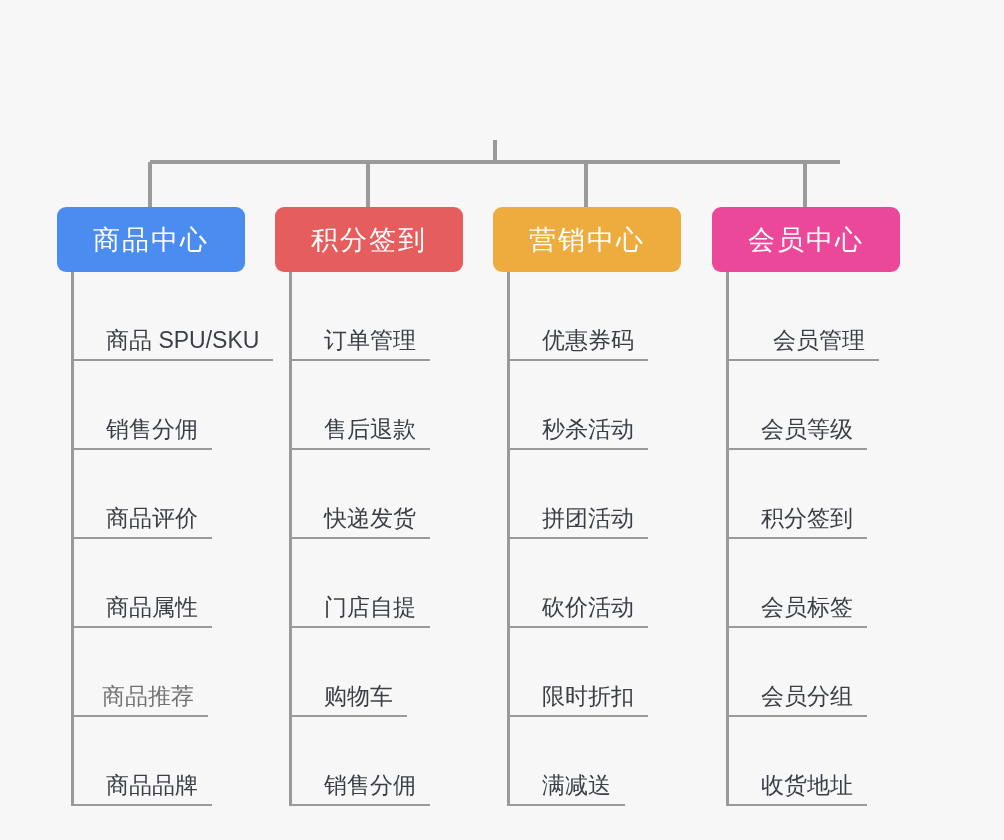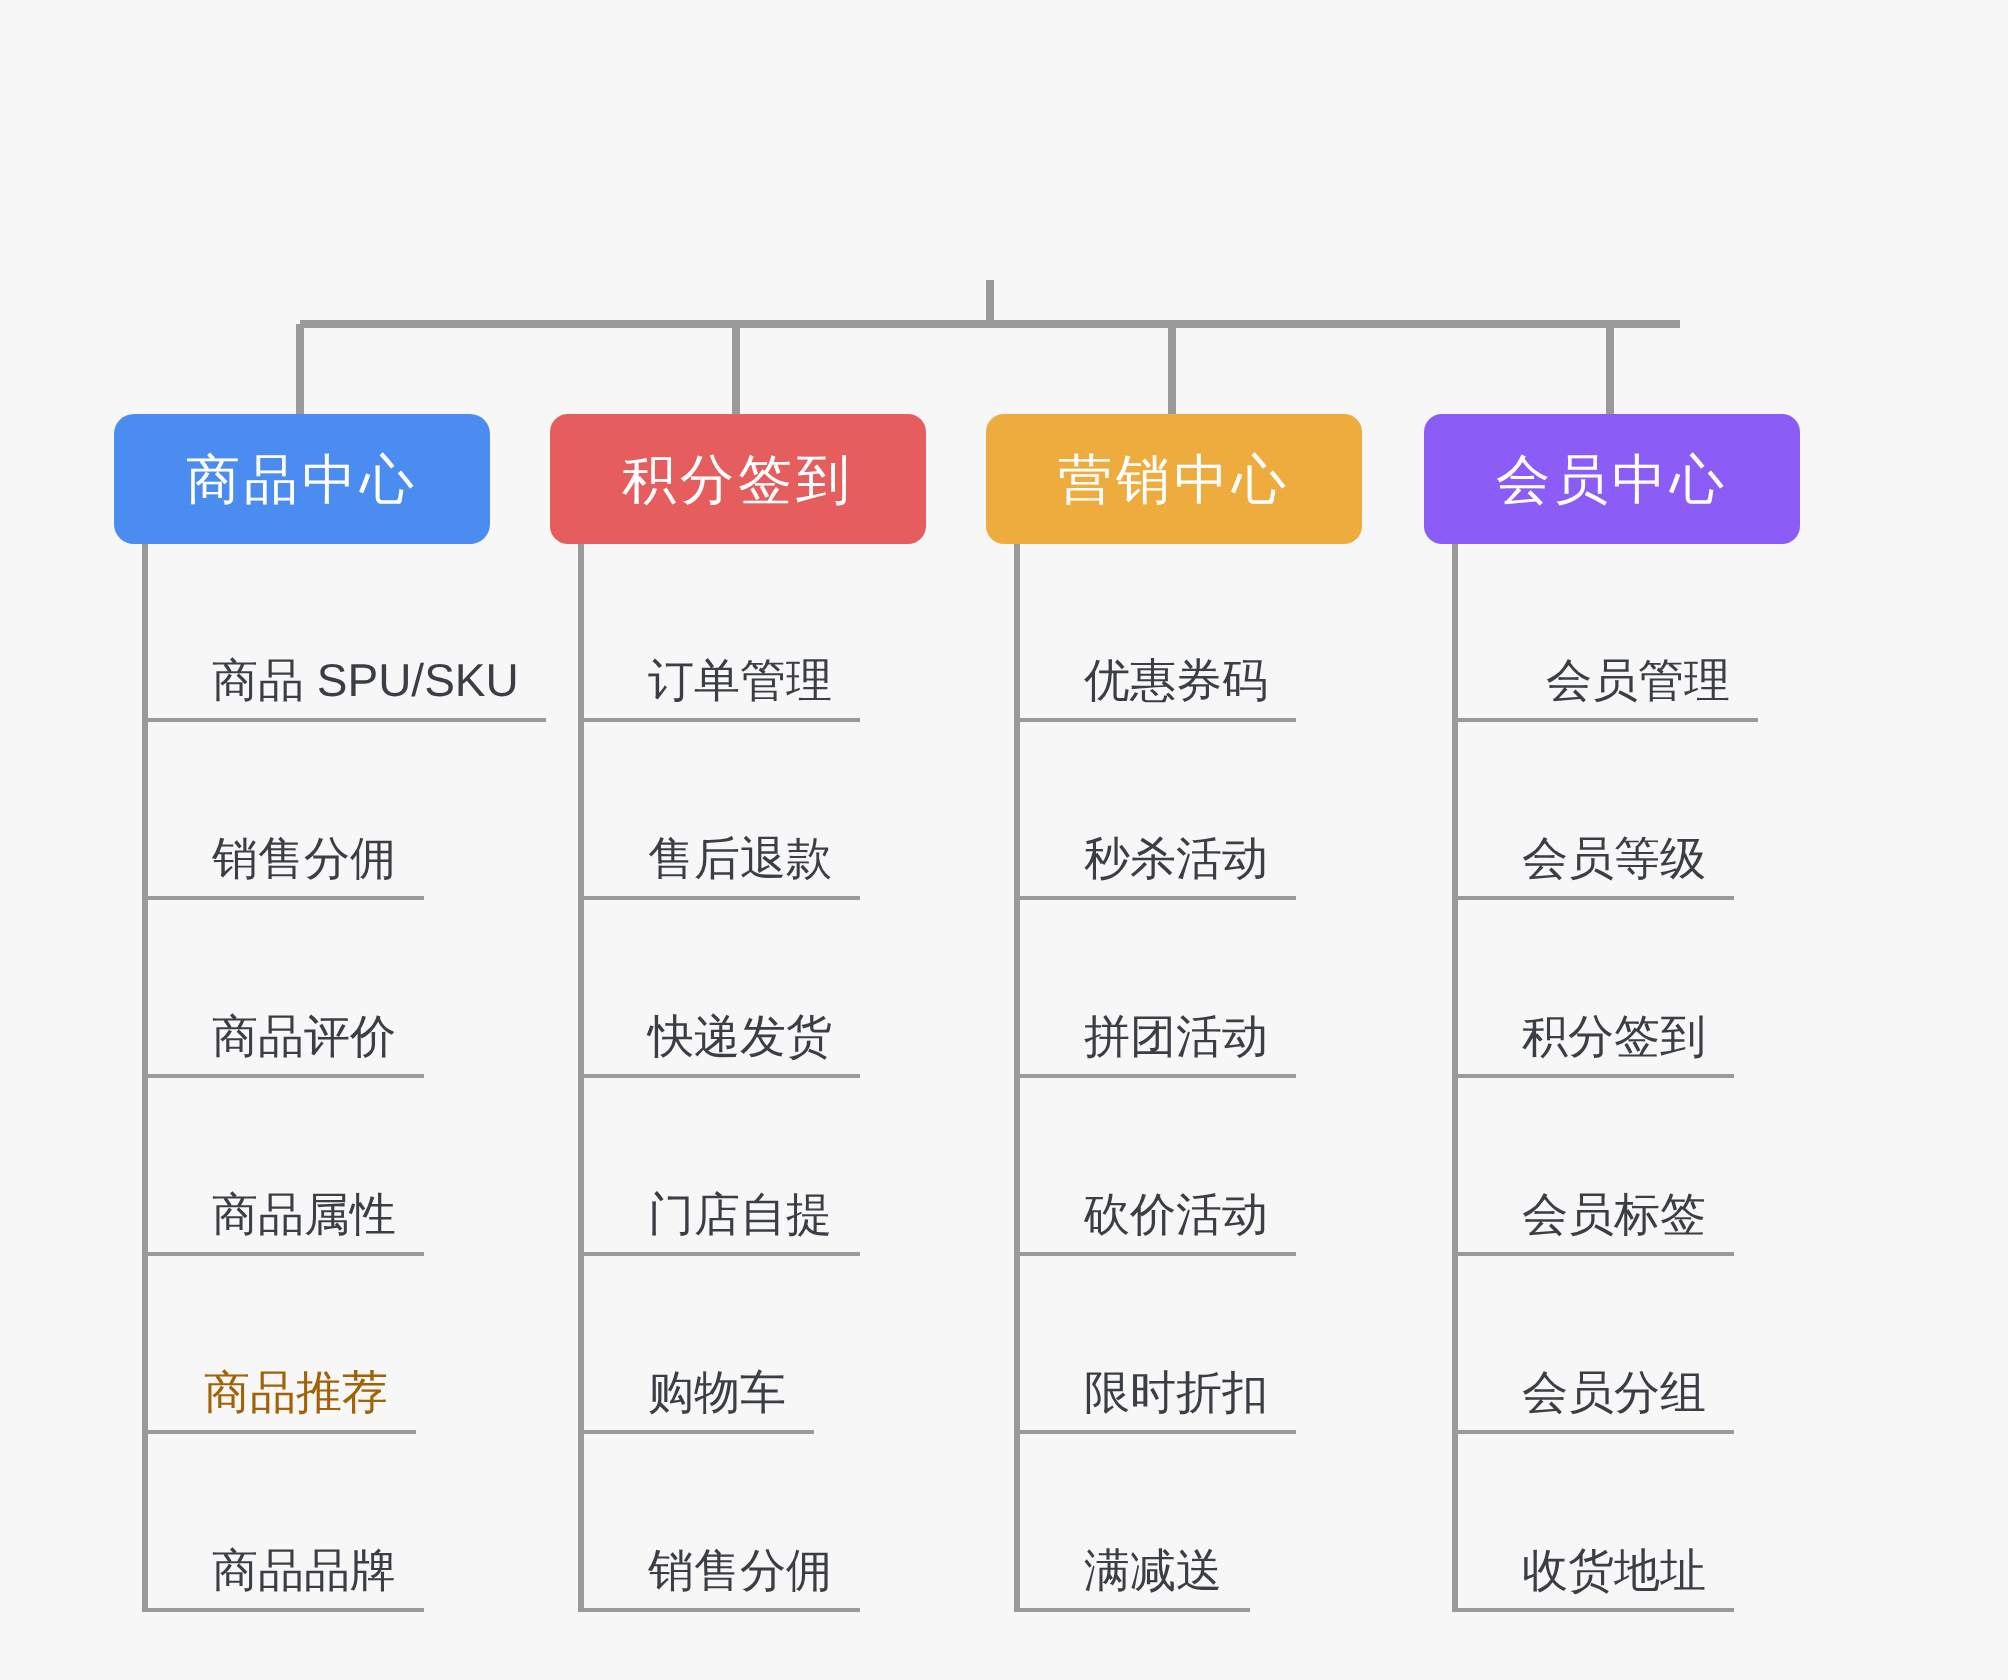--- a/index.html
+++ b/index.html
@@ -142,36 +142,36 @@
 <body style="background: rgb(247, 247, 247);">
 
 <div id="mindmap">
 
 
   <div class="conn conn-v stem-root" style="background: rgb(154, 154, 154);"></div>
   <div class="conn conn-h bus-bar" style="background: rgb(154, 154, 154);"></div>
 
   <div class="column col-1">
     <div class="cat-drop" style="background: rgb(154, 154, 154);"></div>
-    <div class="cat-chip" style="background: rgb(74, 140, 240); border-radius: 10px;">商品中心</div>
+    <div class="cat-chip" style="background: rgb(74, 140, 240);">商品中心</div>
     <div class="leaf-stack" style="border-left-color: rgb(154, 154, 154);">
       <div class="leaf-item">
           <span class="leaf-label" style="color: rgb(59, 63, 69); border-bottom-color: rgb(154, 154, 154);">商品 SPU/SKU</span>
         </div>
       <div class="leaf-item">
           <span class="leaf-label" style="color: rgb(59, 63, 69); border-bottom-color: rgb(154, 154, 154);">销售分佣</span>
         </div>
       <div class="leaf-item">
           <span class="leaf-label" style="color: rgb(59, 63, 69); border-bottom-color: rgb(154, 154, 154);">商品评价</span>
         </div>
       <div class="leaf-item">
           <span class="leaf-label" style="color: rgb(59, 63, 69); border-bottom-color: rgb(154, 154, 154);">商品属性</span>
         </div>
       <div class="leaf-item">
-          <span class="leaf-label" style="color: #a16207; border-bottom-color: rgb(154, 154, 154); padding-left: 28px;">商品推荐</span>
+          <span class="leaf-label" style="color: #737373; border-bottom-color: rgb(154, 154, 154); padding-left: 28px;">商品推荐</span>
         </div>
       <div class="leaf-item">
           <span class="leaf-label" style="color: rgb(59, 63, 69); border-bottom-color: rgb(154, 154, 154);">商品品牌</span>
         </div>
     </div>
   </div>
 
   <div class="column col-2">
     <div class="cat-drop" style="background: rgb(154, 154, 154);"></div>
     <div class="cat-chip" style="background: rgb(230, 93, 93);">积分签到</div>
@@ -217,21 +217,21 @@
           <span class="leaf-label" style="color: rgb(59, 63, 69); border-bottom-color: rgb(154, 154, 154);">限时折扣</span>
         </div>
       <div class="leaf-item">
           <span class="leaf-label" style="color: rgb(59, 63, 69); border-bottom-color: rgb(154, 154, 154);">满减送</span>
         </div>
     </div>
   </div>
 
   <div class="column col-4">
     <div class="cat-drop" style="background: rgb(154, 154, 154);"></div>
-    <div class="cat-chip" style="background: #8b5cf6;">会员中心</div>
+    <div class="cat-chip" style="background: #ec4899;">会员中心</div>
     <div class="leaf-stack" style="border-left-color: rgb(154, 154, 154);">
       <div class="leaf-item">
           <span class="leaf-label" style="color: rgb(59, 63, 69); border-bottom-color: rgb(154, 154, 154); padding-left: 44px;">会员管理</span>
         </div>
       <div class="leaf-item">
           <span class="leaf-label" style="color: rgb(59, 63, 69); border-bottom-color: rgb(154, 154, 154);">会员等级</span>
         </div>
       <div class="leaf-item">
           <span class="leaf-label" style="color: rgb(59, 63, 69); border-bottom-color: rgb(154, 154, 154);">积分签到</span>
         </div>

